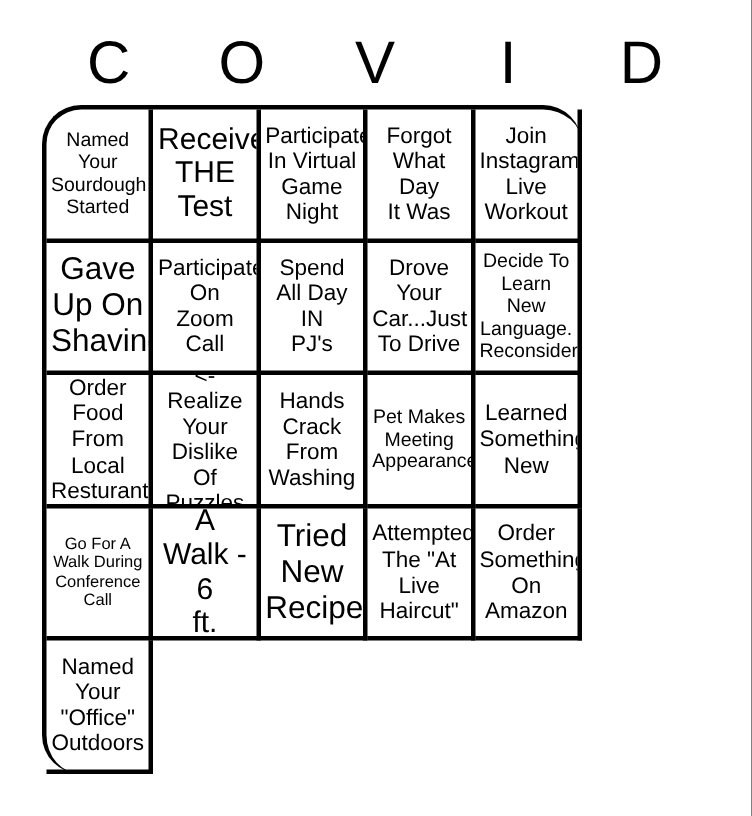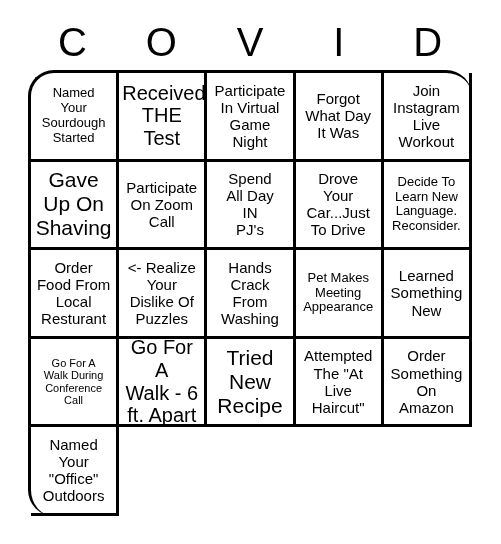--- a/index.html
+++ b/index.html
@@ -41,21 +41,21 @@
     line-height: 1;
     font-weight: 400;
     letter-spacing: 0;
   }
 
   
   #grid {
     position: absolute;
     left: 28px;
     top: 70px;
-    width: 444px;
+    width: 360px;
     height: 446px;
     display: grid;
     grid-template-columns: repeat(5, 1fr);
     grid-template-rows: repeat(5, 1fr);
     box-sizing: border-box;
     border-top: 3px solid #000;
     border-left: 3px solid #000;
     border-radius: 26px;
   }
   .cell {

